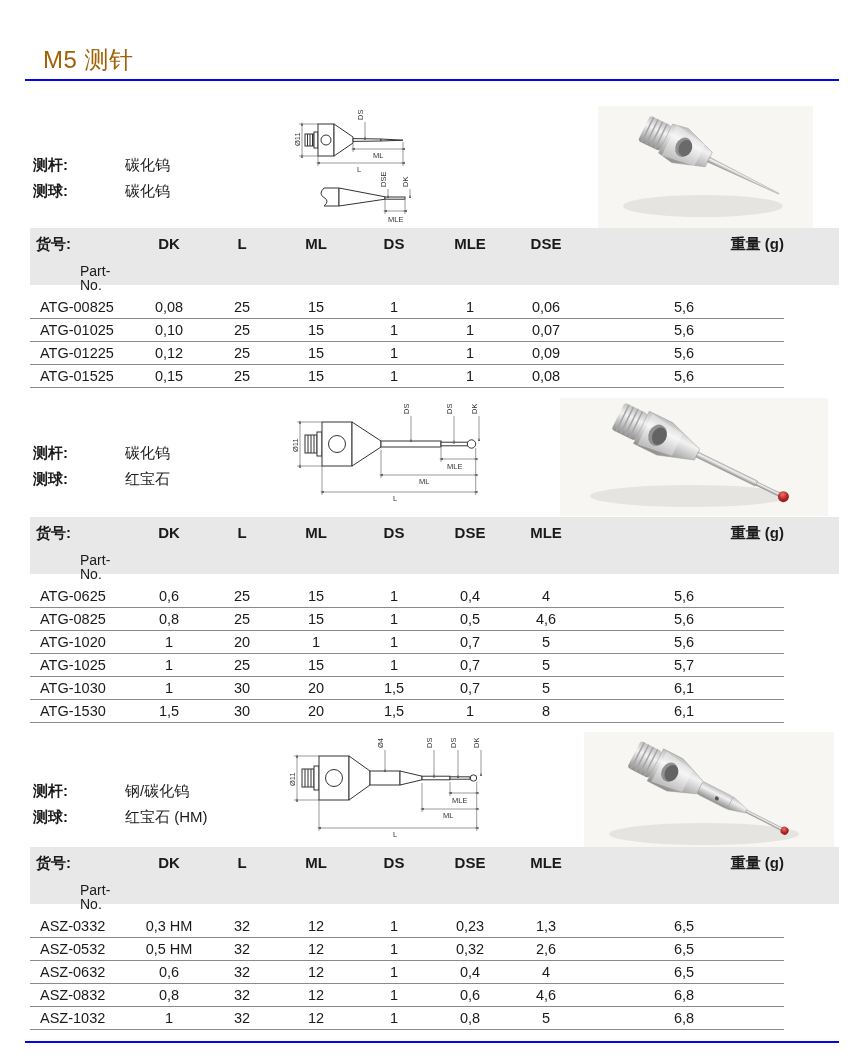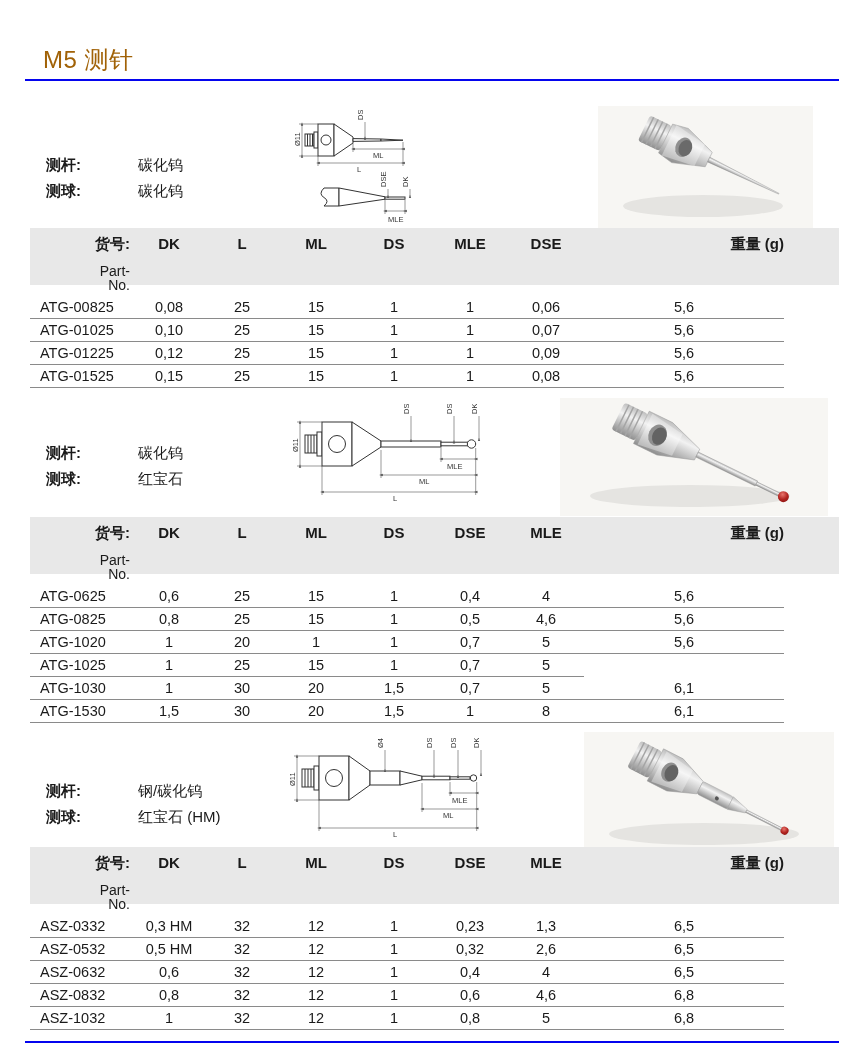--- a/index.html
+++ b/index.html
@@ -7,42 +7,42 @@
        font-family:"Liberation Sans",sans-serif;color:#1a1a1a;}
 
   .page-title{position:absolute;left:43px;top:44px;font-size:24px;letter-spacing:.5px;}
   .title-rule,.bottom-rule{position:absolute;left:25px;width:814px;height:2px;}
 
   .sec{position:absolute;left:0;width:862px;}
   #s1{top:106px;height:290px;}
   #s2{top:396px;height:330px;}
   #s3{top:726px;height:318px;}
 
-  .info{position:absolute;left:46px;}
+  .info{position:absolute;left:33px;}
   #s1 .info{top:46px;} #s2 .info{top:44px;} #s3 .info{top:52px;}
   .info-row{display:flex;height:26px;align-items:center;font-size:15px;}
   .ilabel{width:92px;font-weight:bold;}
   .ival{font-size:15px;}
 
   .drawing{position:absolute;}
   #s1 .drawing{left:293px;top:4px;}
   #s2 .drawing{left:291px;top:8px;}
   #s3 .drawing{left:288px;top:12px;}
 
   .photo{position:absolute;}
   #s1 .photo{left:598px;top:0px;}
   #s2 .photo{left:560px;top:2px;}
   #s3 .photo{left:584px;top:6px;}
 
   .sec-table{position:absolute;left:30px;width:809px;}
   #s1 .sec-table{top:122px;} #s2 .sec-table{top:121px;} #s3 .sec-table{top:121px;}
 
   .thead{background:#e8e8e8;height:57px;display:flex;box-sizing:border-box;}
   .th{padding-top:7px;font-weight:bold;font-size:15px;text-align:center;box-sizing:border-box;}
-  .th.c0{text-align:right;padding-left:12px;}
+  .th.c0{text-align:left;padding-left:6px;}
   .ph1{font-size:15px;font-weight:bold;line-height:18px;}
   .ph2{font-size:14px;font-weight:normal;line-height:14px;margin-top:11px;margin-left:44px;}
   .th.c7{font-weight:bold;text-align:right;}
   .tgap{height:11px;}
   .trow{display:flex;height:23px;}
   .td{font-size:14.5px;line-height:22px;text-align:center;box-sizing:border-box;
       border-bottom:1px solid #8a8a8a;}
   .td.c0{text-align:left;padding-left:10px;}
   .c0{width:100px;} .c1{width:78px;} .c2{width:68px;} .c3{width:80px;}
   .c4{width:76px;} .c5{width:76px;} .c6{width:76px;} .c7{width:200px;}
@@ -341,20 +341,21 @@
           <div class="td spacer"></div>
         </div>
         <div class="trow">
           <div class="td c0">ATG-1025</div>
           <div class="td c1">1</div>
           <div class="td c2">25</div>
           <div class="td c3">15</div>
           <div class="td c4">1</div>
           <div class="td c5">0,7</div>
           <div class="td c6">5</div>
+          <div class="td c7">5,7</div>
           <div class="td spacer"></div>
         </div>
         <div class="trow">
           <div class="td c0">ATG-1030</div>
           <div class="td c1">1</div>
           <div class="td c2">30</div>
           <div class="td c3">20</div>
           <div class="td c4">1,5</div>
           <div class="td c5">0,7</div>
           <div class="td c6">5</div>

